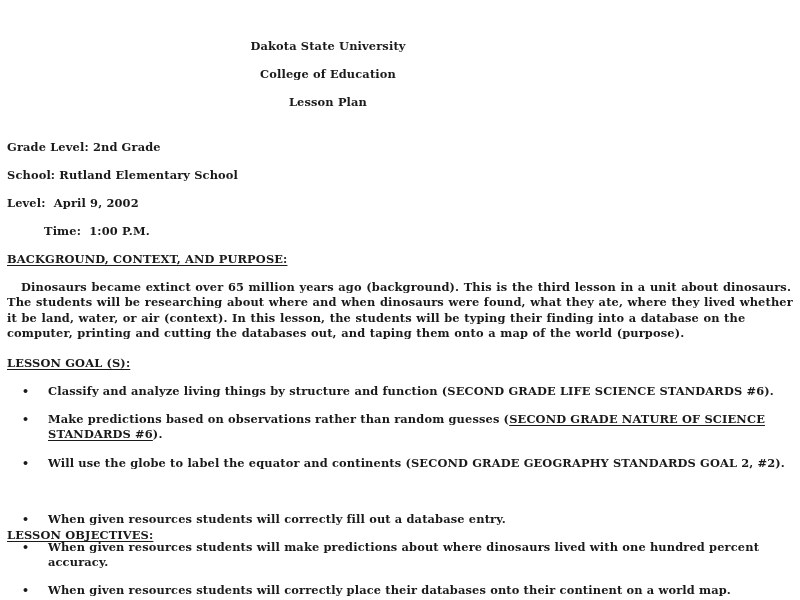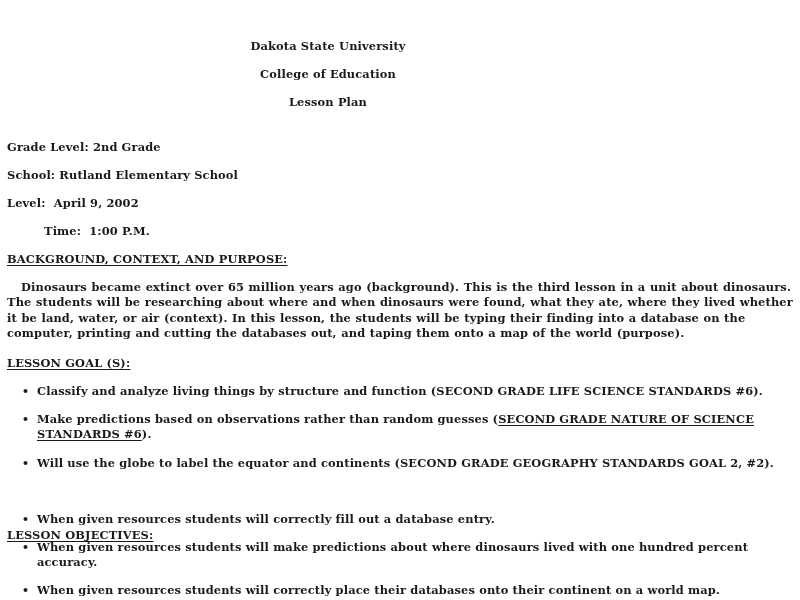--- a/index.html
+++ b/index.html
@@ -38,21 +38,21 @@
       line-height: 15.3px;
     }
     .bullet-item .dot {
       position: absolute;
       left: 0;
       top: 0;
       font-size: 11px;
     }
     .bullet-item .txt {
       display: block;
-      margin-left: 15px;
+      margin-left: 26px;
       white-space: normal;
     }
   </style>
 </head>
 <body>
 
 <div class="page">
 
   <div class="abs center" style="top:1px;">Dakota State University</div>
   <div class="abs center" style="top:29px;">College of Education</div>

